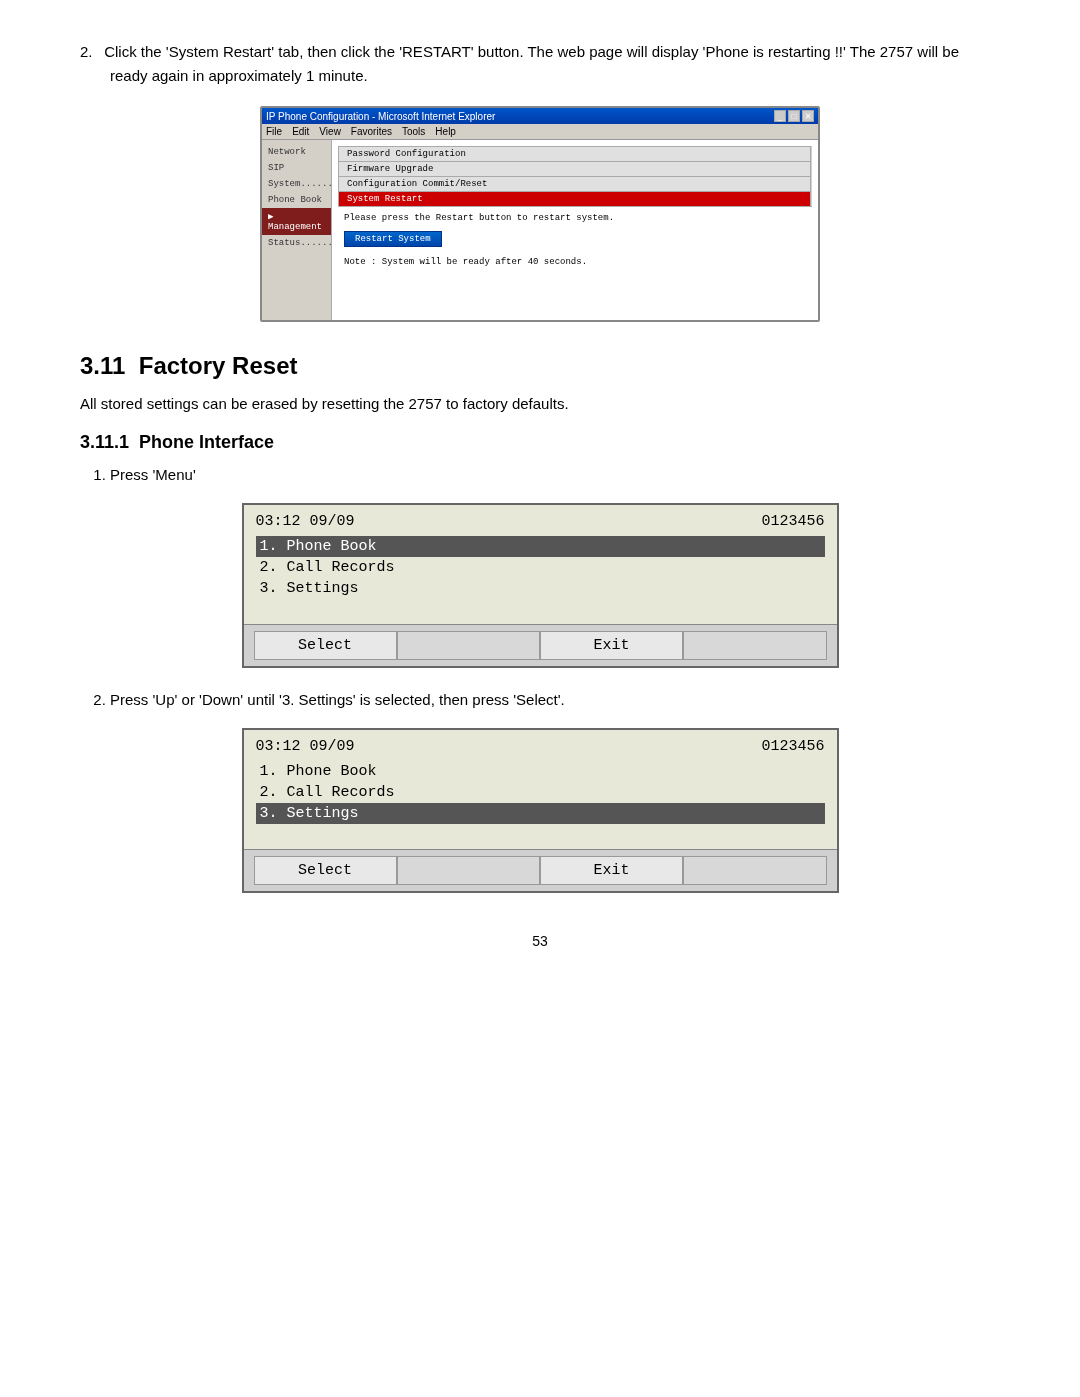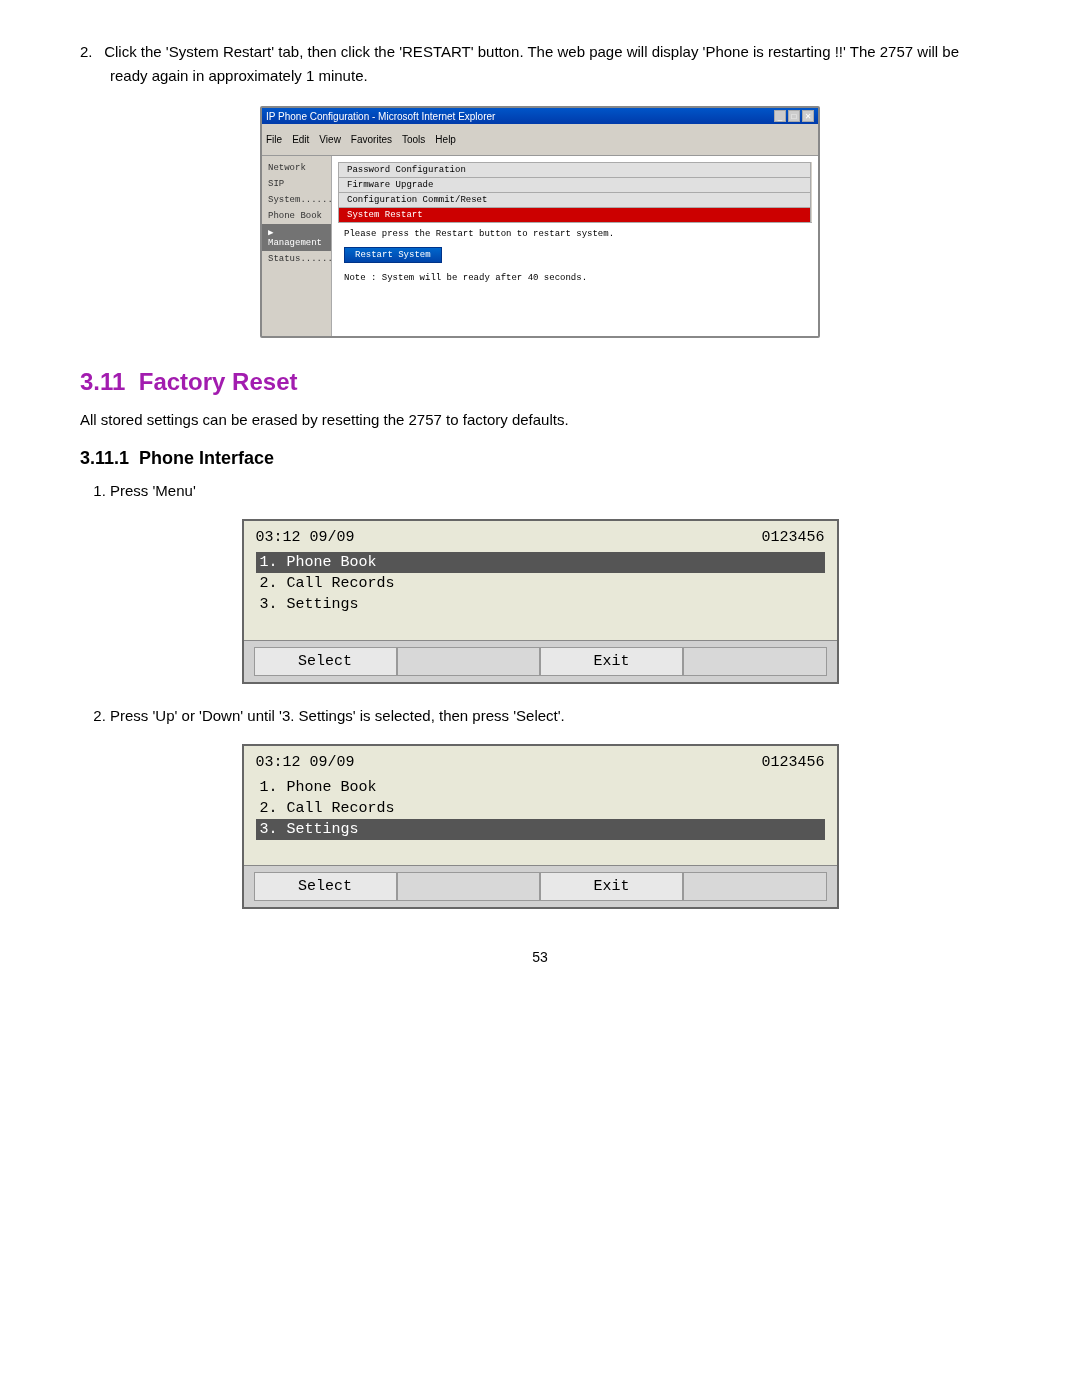--- a/index.html
+++ b/index.html
@@ -34,21 +34,21 @@
     .browser-titlebar-buttons { display: flex; gap: 2px; }
     .browser-titlebar-btn {
       width: 12px; height: 12px;
       border: 1px solid #aaa;
       background: #ccc;
       font-size: 8px;
       display: flex; align-items: center; justify-content: center;
     }
     .browser-menubar {
       background: #d4d0c8;
-      padding: 10px 4px;
+      padding: 2px 4px;
       font-size: 10px;
       display: flex; gap: 10px;
       border-bottom: 1px solid #999;
     }
     .browser-toolbar {
       background: #d4d0c8;
       padding: 2px 4px;
       display: flex; align-items: center; gap: 4px;
       border-bottom: 1px solid #999;
     }
@@ -78,21 +78,21 @@
       border-right: 1px solid #aaa;
       padding: 4px 0;
       font-size: 9px;
     }
     .browser-sidebar-item {
       padding: 3px 6px;
       color: #333;
       cursor: pointer;
     }
     .browser-sidebar-item.active {
-      background: #737373;
+      background: #7f1d1d;
       color: white;
     }
     .browser-main {
       flex: 1;
       padding: 6px;
     }
     .browser-tabs {
       display: flex;
       background: #d4d0c8;
       border-bottom: 1px solid #aaa;
@@ -131,21 +131,21 @@
       font-size: 9px;
       display: flex;
       justify-content: space-between;
     }
 
     
     .section-heading {
       font-size: 24px;
       font-weight: bold;
       margin: 5px 0 12px 0;
-      color: #a21caf;
+      color: #000000;
     }
     .subsection-heading {
       font-size: 18px;
       font-weight: bold;
       margin: 16px 0 10px 0;
       color: #000;
     }
 
     
     .phone-display {

